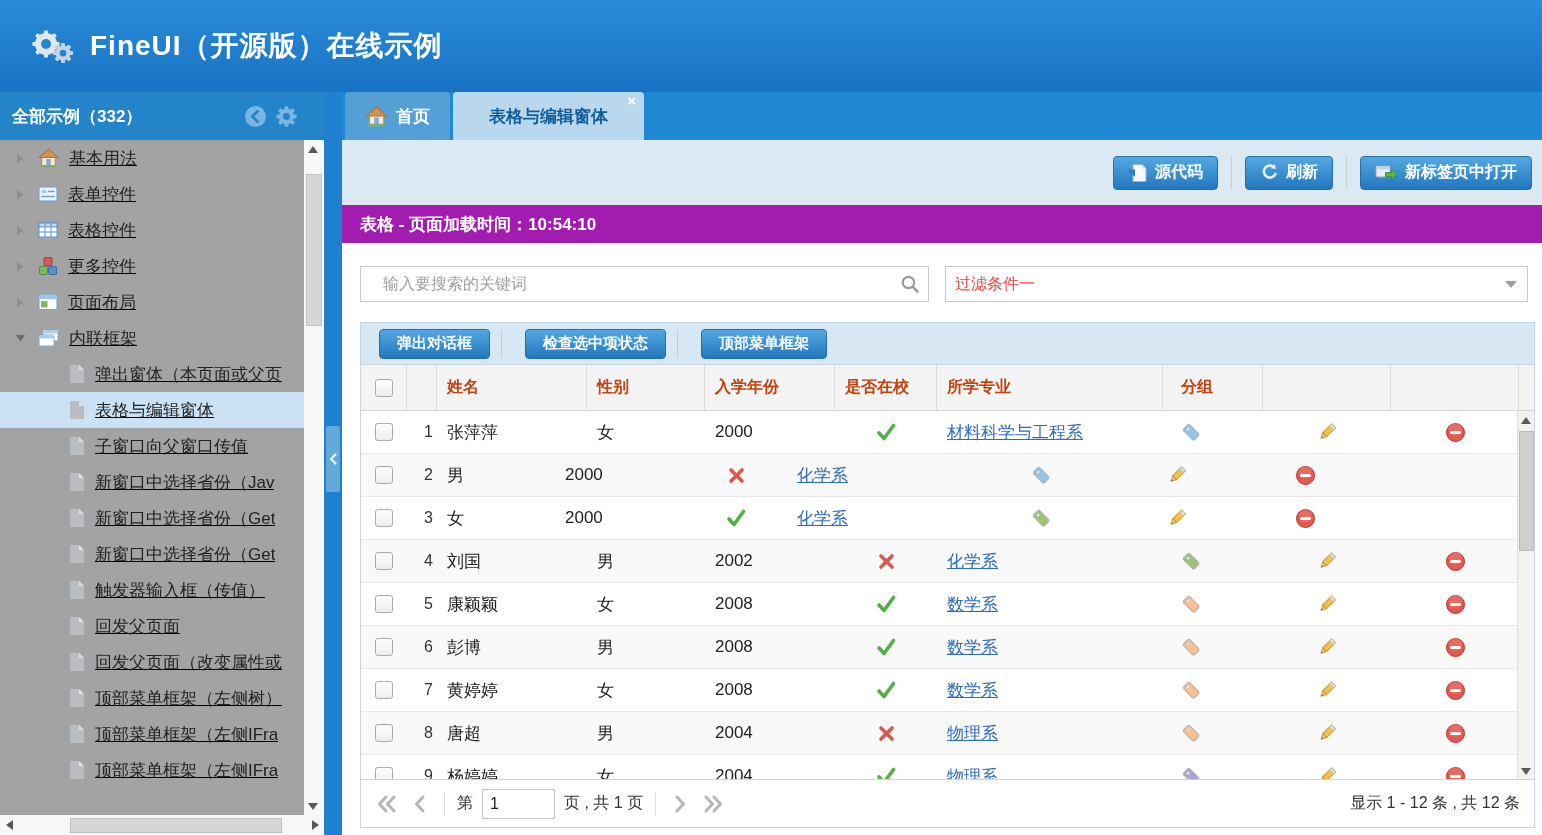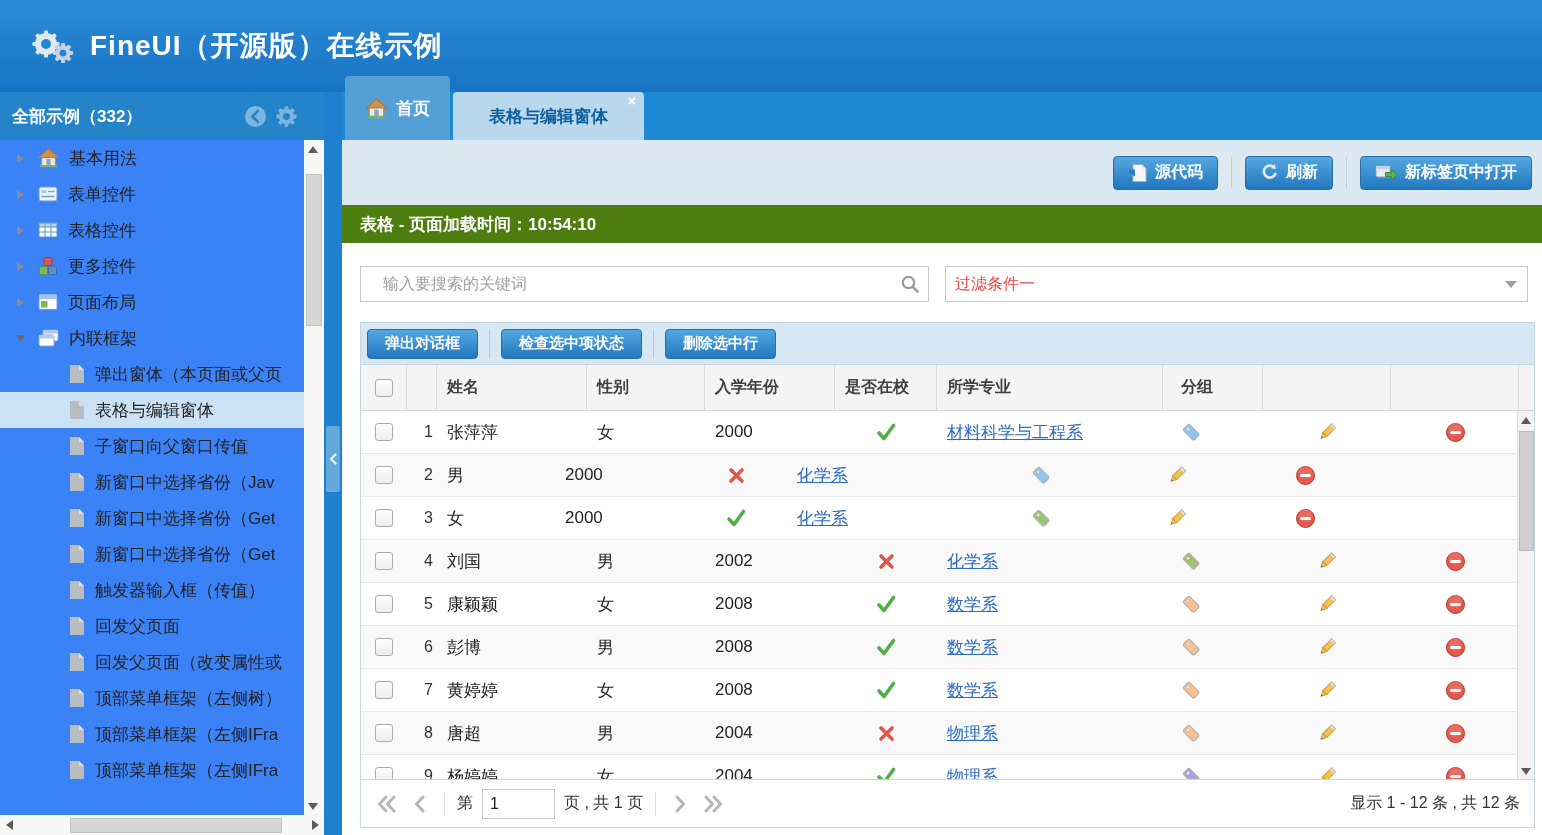--- a/index.html
+++ b/index.html
@@ -13,21 +13,21 @@
   .logo{margin-left:28px;display:flex;align-items:center;}
   .app-title{color:#fff;font-size:28px;font-weight:bold;margin-left:16px;letter-spacing:1px;}
 
   
   .sidebar{position:absolute;left:0;top:92px;width:324px;height:743px;background:#fff;overflow:hidden;}
   .side-head{position:absolute;left:0;top:0;width:324px;height:48px;background:#2484ca;
     display:flex;align-items:center;justify-content:space-between;}
   .side-title{color:#fff;font-weight:bold;font-size:17px;margin-left:12px;}
   .side-icons{display:flex;align-items:center;gap:8px;margin-right:26px;}
   .side-icons span{display:inline-flex;cursor:pointer;}
-  .tree{position:absolute;left:0;top:48px;width:304px;height:675px;overflow:hidden;background:#3b82f6;}
+  .tree{position:absolute;left:0;top:48px;width:304px;height:675px;overflow:hidden;background:#a3a3a3;text-decoration:underline;}
   .tree-item{height:36px;display:flex;align-items:center;white-space:nowrap;overflow:hidden;
     font-size:17px;color:#222;cursor:pointer;}
   .tree-item.selected{background:#cbe2f4;}
   .tw{width:12px;display:inline-flex;justify-content:center;margin-left:14px;flex:0 0 auto;}
   .tree-item.child .tw{margin-left:44px;}
   .ticon{display:inline-flex;margin-left:12px;margin-right:10px;flex:0 0 auto;}
   .tlabel{overflow:hidden;white-space:nowrap;}
 
   
   .v-scrollbar{position:absolute;right:2px;top:48px;width:18px;height:675px;background:#f7f7f7;}
@@ -40,34 +40,34 @@
   .h-thumb{position:absolute;left:70px;top:3px;width:210px;height:13px;background:#d6d6d6;border:1px solid #c2c2c2;}
 
   
   .splitter{position:absolute;left:324px;top:92px;width:18px;height:743px;background:#1f80cf;}
   .splitter-handle{position:absolute;left:2px;top:334px;width:14px;height:66px;background:#63a9da;
     border-radius:2px;display:flex;align-items:center;justify-content:center;cursor:pointer;}
 
   
   .main{position:absolute;left:342px;top:92px;width:1200px;height:743px;}
   .tabstrip{position:absolute;left:0;top:0;width:1200px;height:48px;background:#1e88d5;display:flex;align-items:flex-end;}
-  .tab{height:48px;display:flex;align-items:center;padding:8px 20px;margin-left:3px;border-radius:4px 4px 0 0;
+  .tab{height:48px;display:flex;align-items:center;padding:0 20px;margin-left:3px;border-radius:4px 4px 0 0;
     font-size:17px;font-weight:bold;cursor:pointer;position:relative;}
   .tab.inactive{background:#539fd6;color:#fff;gap:8px;}
   .tab.active{background:#b9d8ee;color:#0f5e9d;padding:0 36px;}
   .tab-close{position:absolute;top:2px;right:8px;color:#fff;font-size:15px;font-weight:bold;line-height:14px;cursor:pointer;}
 
   .subtoolbar{position:absolute;left:0;top:48px;width:1200px;height:65px;background:#dde9f2;
     display:flex;align-items:center;justify-content:flex-end;padding-right:10px;box-sizing:border-box;}
   .tbtn{display:inline-flex;align-items:center;gap:7px;height:34px;padding:0 14px;border-radius:4px;
     background:linear-gradient(180deg,#54a8e0 0%,#2278bf 100%);border:1px solid #266fa9;
     color:#fff;font-size:16px;font-weight:bold;cursor:pointer;}
   .tsep{width:1px;height:32px;background:#c2cfda;margin:0 13px;}
 
-  .panel-title-bar{position:absolute;left:0;top:113px;width:1200px;height:38px;background:#4d7c0f;
+  .panel-title-bar{position:absolute;left:0;top:113px;width:1200px;height:38px;background:#a21caf;
     display:flex;align-items:center;}
   .panel-title{color:#fff;font-weight:bold;font-size:17px;margin-left:18px;}
 
   .content{position:absolute;left:0;top:151px;width:1200px;height:592px;background:#fff;}
 
   
   .search-row{position:absolute;left:18px;top:23px;width:1168px;height:36px;display:flex;}
   .search-box{position:relative;width:568px;height:34px;border:1px solid #c9c9c9;background:#fff;}
   .search-box input{border:0;outline:none;width:520px;height:32px;margin-left:20px;font-size:16px;color:#333;
     font-family:"Liberation Sans","DejaVu Sans",sans-serif;}
@@ -78,26 +78,26 @@
   .dropdown .dval{font-size:16px;color:#ef4444;margin-left:9px;}
   .dd-arrow{position:absolute;right:10px;top:14px;width:0;height:0;border-left:6px solid transparent;
     border-right:6px solid transparent;border-top:7px solid #9aa0a6;}
 
   
   .grid-panel{position:absolute;left:18px;top:79px;width:1175px;height:506px;border:1px solid #c5d6e5;
     box-sizing:border-box;background:#fff;}
   .grid-toolbar{height:42px;background:#d8e7f4;display:flex;align-items:center;padding-left:6px;border-bottom:1px solid #c5d6e5;box-sizing:border-box;}
   .gbtn{display:inline-flex;align-items:center;height:30px;padding:0 17px;border-radius:4px;
     background:linear-gradient(180deg,#54a8e0 0%,#2278bf 100%);border:1px solid #266fa9;
-    color:#fff;font-size:15px;font-weight:bold;cursor:pointer;}
+    color:#fff;font-size:15px;font-weight:bold;cursor:pointer;margin-left:12px;}
   .gsep{width:1px;height:28px;background:#b7cbdd;margin:0 11px;}
 
   .grid-header{height:46px;background:#f4f4f4;display:flex;border-bottom:1px solid #d5d5d5;box-sizing:border-box;}
   .hc{display:flex;align-items:center;border-right:1px solid #dcdcdc;box-sizing:border-box;
-    font-size:16px;font-weight:bold;color:#404040;padding-left:10px;}
+    font-size:16px;font-weight:bold;color:#c2410c;padding-left:10px;}
   .hc.center{justify-content:center;padding-left:0;}
   .grid-rows{position:relative;height:369px;overflow:hidden;}
   .trow{height:43px;display:flex;border-bottom:1px solid #e9e9e9;box-sizing:border-box;background:#fff;}
   .trow.alt{background:#f9f9f9;}
   .c{display:flex;align-items:center;box-sizing:border-box;padding-left:10px;font-size:17px;color:#222;}
   .c.center{justify-content:center;padding-left:0;}
   .c.num{justify-content:flex-end;padding:0 4px 0 0;font-size:16px;color:#333;}
   .c0{width:46px;justify-content:center;padding-left:0;}
   .c1{width:30px;} .c2{width:150px;} .c3{width:118px;} .c4{width:130px;}
   .c5{width:102px;} .c6{width:226px;} .c7{width:100px;padding-left:18px;}
@@ -501,21 +501,21 @@
           <span class="dd-arrow"></span>
         </div>
       </div>
 
       <div class="grid-panel">
         <div class="grid-toolbar" id="gridtoolbar">
             <button class="gbtn">弹出对话框</button>
             <span class="gsep"></span>
             <button class="gbtn">检查选中项状态</button>
             <span class="gsep"></span>
-            <button class="gbtn">删除选中行</button>
+            <button class="gbtn">顶部菜单框架</button>
           </div>
         <div class="grid-header" id="gridheader">
             <div class="hc c0 center">
               <span class="cb"></span>
             </div>
             <div class="hc c1"></div>
             <div class="hc c2">
               <span>姓名</span>
             </div>
             <div class="hc c3">

